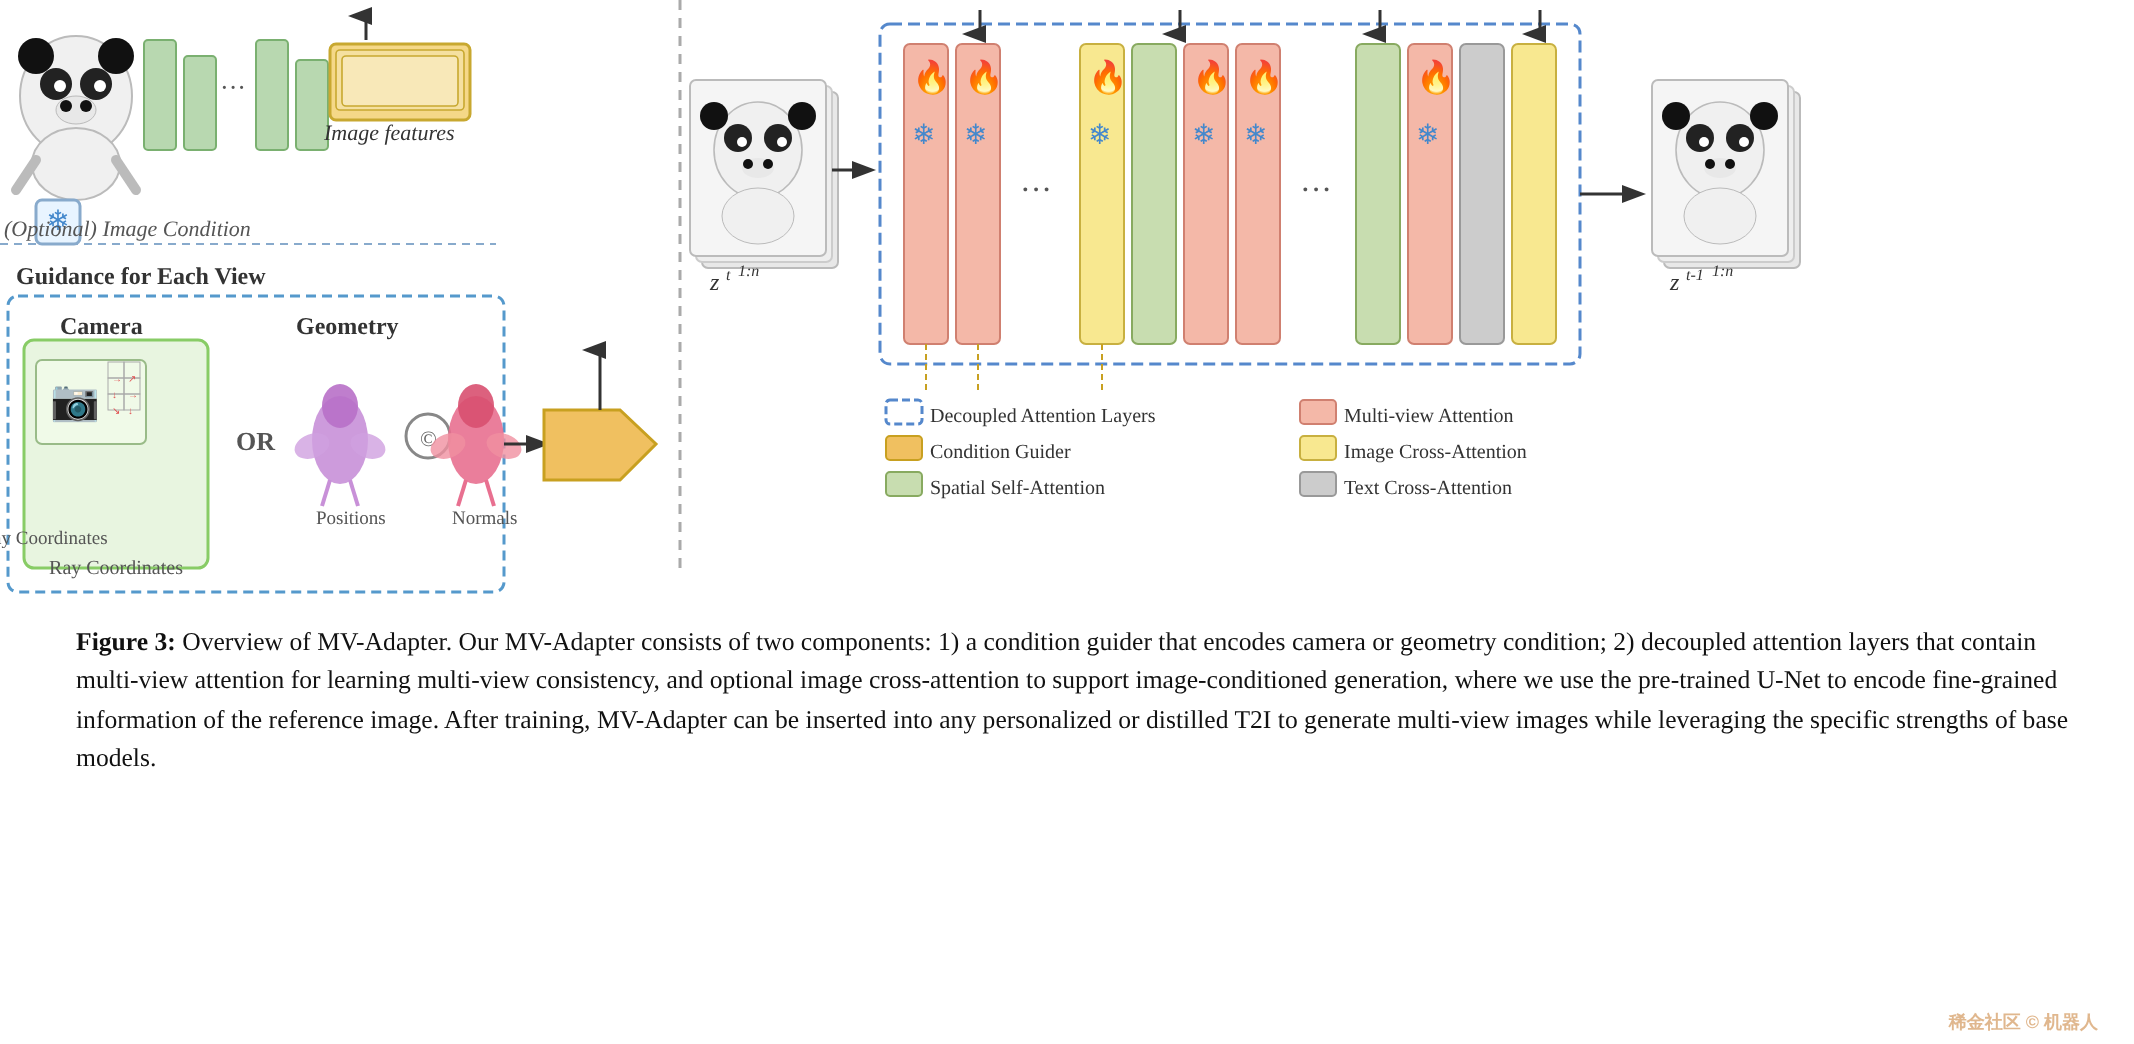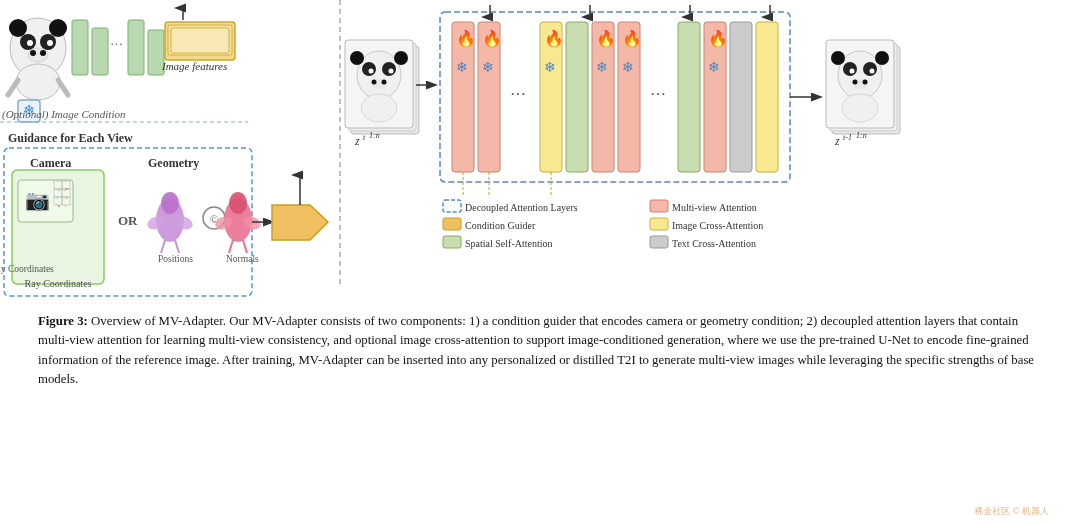--- a/index.html
+++ b/index.html
@@ -43,20 +43,21 @@
 
     
     .watermark {
       position: absolute;
       bottom: 22px;
       right: 18px;
       font-size: 10px;
       color: #cc8844;
       opacity: 0.7;
       font-family: sans-serif;
+      font-weight: bold;
     }
   </style>
 </head>
 <body>
 
 <div class="main-container">
 
   <svg class="diagram-svg" viewBox="0 0 1067 310" xmlns="http://www.w3.org/2000/svg">
 
     <ellipse cx="38" cy="48" rx="28" ry="30" fill="#f0f0f0" stroke="#bbb" stroke-width="1"></ellipse>

